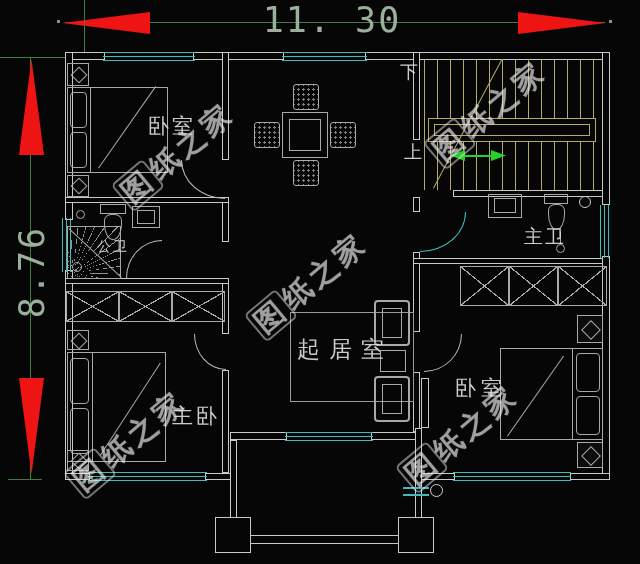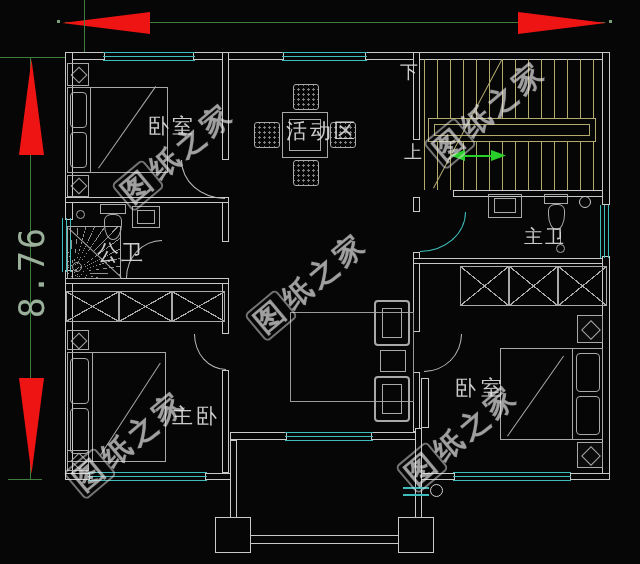--- a/index.html
+++ b/index.html
@@ -29,20 +29,21 @@
   .wm .boxed{border:2px solid rgba(225,225,225,.5);border-radius:5px;padding:0 2px;}
   .ns-inner{position:absolute;border:1px solid #a9a9a9;transform:rotate(45deg);}
   .grnline{position:absolute;background:#2ad02a;}
 </style>
 </head>
 <body>
 
 <div id="screen">
 
   <div class="ln" style="left:65px;top:22px;width:540px;height:1px;"></div>
+  <div class="dimtxt" style="left:252px;top:0px;width:160px;font-size:35px;text-align:center;letter-spacing:2px;">11. 30</div>
   <div class="tri" style="left:62px;top:12px;width:88px;height:22px;clip-path:polygon(0 50%,100% 0,100% 100%);"></div>
   <div class="tri" style="left:518px;top:12px;width:88px;height:22px;clip-path:polygon(100% 50%,0 0,0 100%);"></div>
   <div class="abs" style="left:57px;top:20px;width:3px;height:3px;background:#7aa07a;"></div>
   <div class="abs" style="left:609px;top:20px;width:3px;height:3px;background:#7aa07a;"></div>
 
   <div class="ln" style="left:30px;top:57px;width:1px;height:423px;"></div>
   <div class="ln" style="left:0px;top:57px;width:88px;height:1px;"></div>
   <div class="ln" style="left:84px;top:0px;width:1px;height:58px;"></div>
   <div class="ln" style="left:8px;top:479px;width:34px;height:1px;"></div>
   <div class="dimtxt" style="left:-23px;top:252px;width:110px;font-size:35px;text-align:center;letter-spacing:2px;transform:rotate(-90deg);">8.76</div>
@@ -180,23 +181,23 @@
   <div class="w" style="left:230px;top:440px;width:7px;height:113px;"></div>
   <div class="w" style="left:415px;top:428px;width:7px;height:125px;"></div>
   <div class="w" style="left:215px;top:517px;width:36px;height:36px;"></div>
   <div class="w" style="left:398px;top:517px;width:36px;height:36px;"></div>
   <div class="abs" style="left:251px;top:535px;width:147px;height:9px;border-top:1px solid #c9c9c9;border-bottom:1px solid #c9c9c9;"></div>
   <div class="abs" style="left:403px;top:487px;width:26px;height:2px;background:#3fbdbd;"></div>
   <div class="abs" style="left:403px;top:494px;width:26px;height:2px;background:#3fbdbd;"></div>
   <div class="abs" style="left:430px;top:484px;width:13px;height:13px;border:1px solid #d0d0d0;border-radius:50%;"></div>
 
   <div class="lbl" style="left:148px;top:112px;font-size:21px;letter-spacing:3px;">卧室</div>
-  <div class="lbl" style="left:286px;top:117px;font-size:21px;letter-spacing:3px;">活动区</div>
-  <div class="lbl" style="left:97px;top:238px;font-size:22px;letter-spacing:2px;">公卫</div>
+  <div class="lbl" style="left:97px;top:238px;font-size:14px;letter-spacing:2px;">公卫</div>
   <div class="lbl" style="left:524px;top:224px;font-size:19px;letter-spacing:2px;">主卫</div>
+  <div class="lbl" style="left:297px;top:334px;font-size:23px;letter-spacing:9px;">起居室</div>
   <div class="lbl" style="left:172px;top:402px;font-size:21px;letter-spacing:3px;">主卧</div>
   <div class="lbl" style="left:455px;top:374px;font-size:21px;letter-spacing:5px;">卧室</div>
 
   <div class="wm" style="left:103px;top:125px;">
     <span class="boxed">图</span><span>纸之家</span></div>
   <div class="wm" style="left:415px;top:83px;">
     <span class="boxed">图</span><span>纸之家</span></div>
   <div class="wm" style="left:236px;top:255px;">
     <span class="boxed">图</span><span>纸之家</span></div>
   <div class="wm" style="left:55px;top:413px;">

